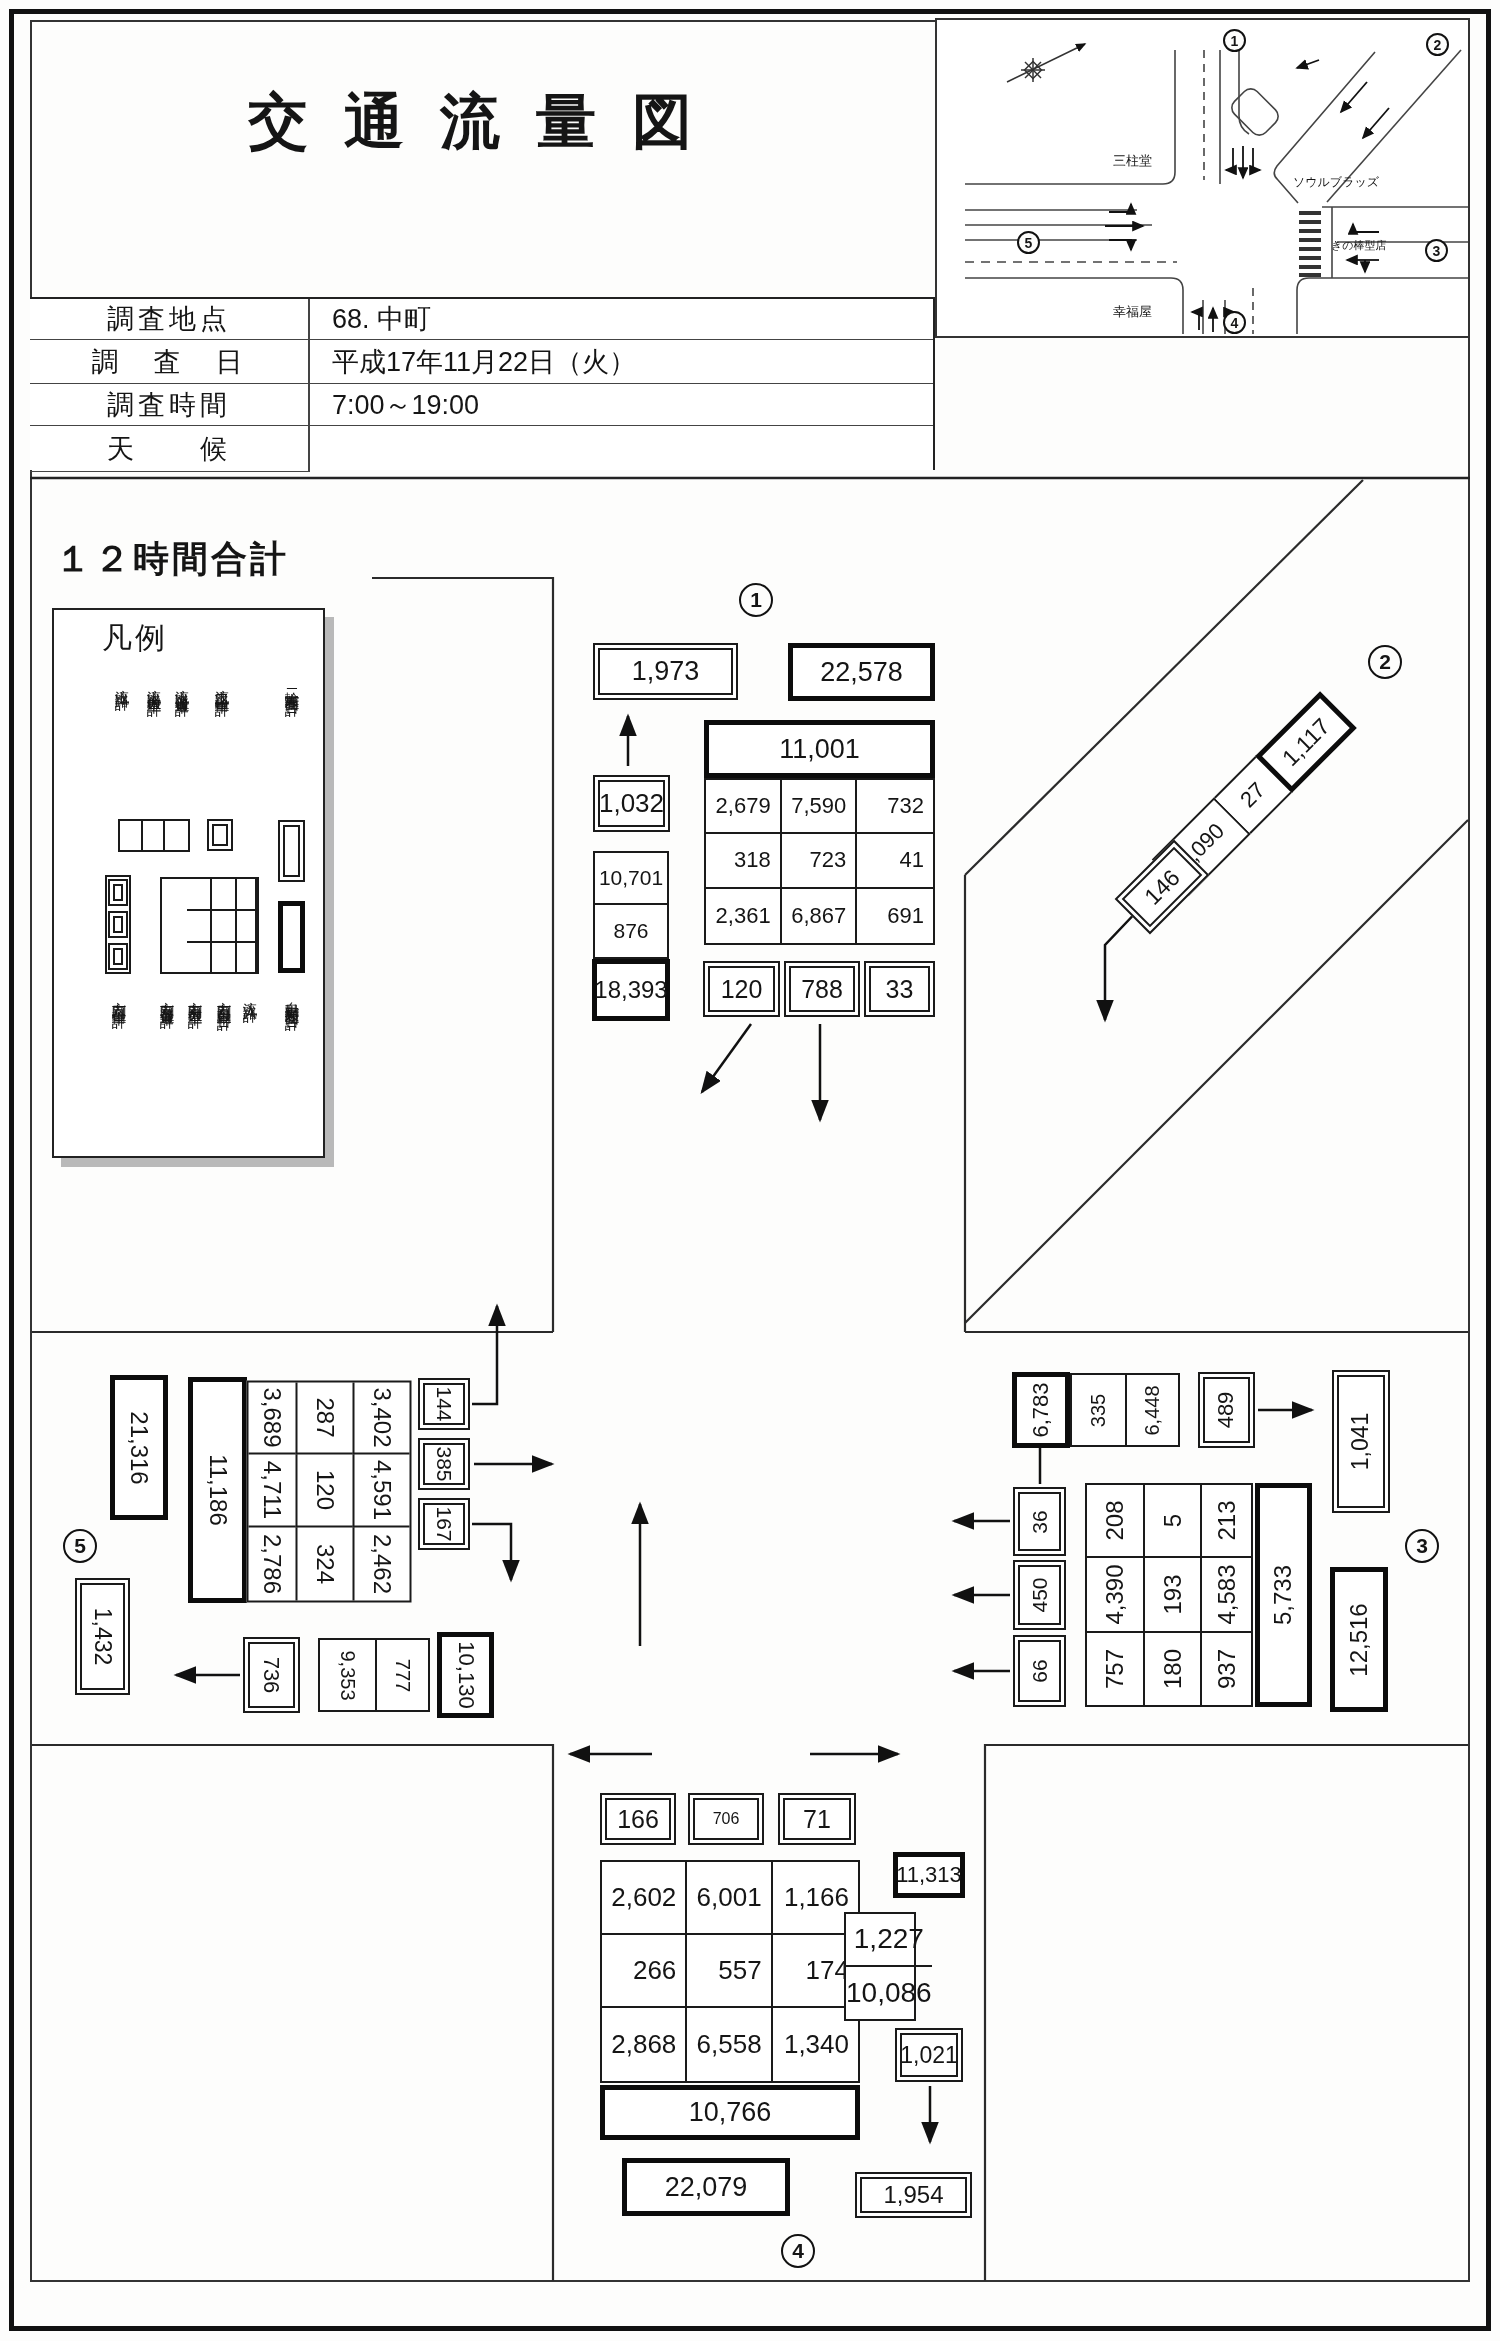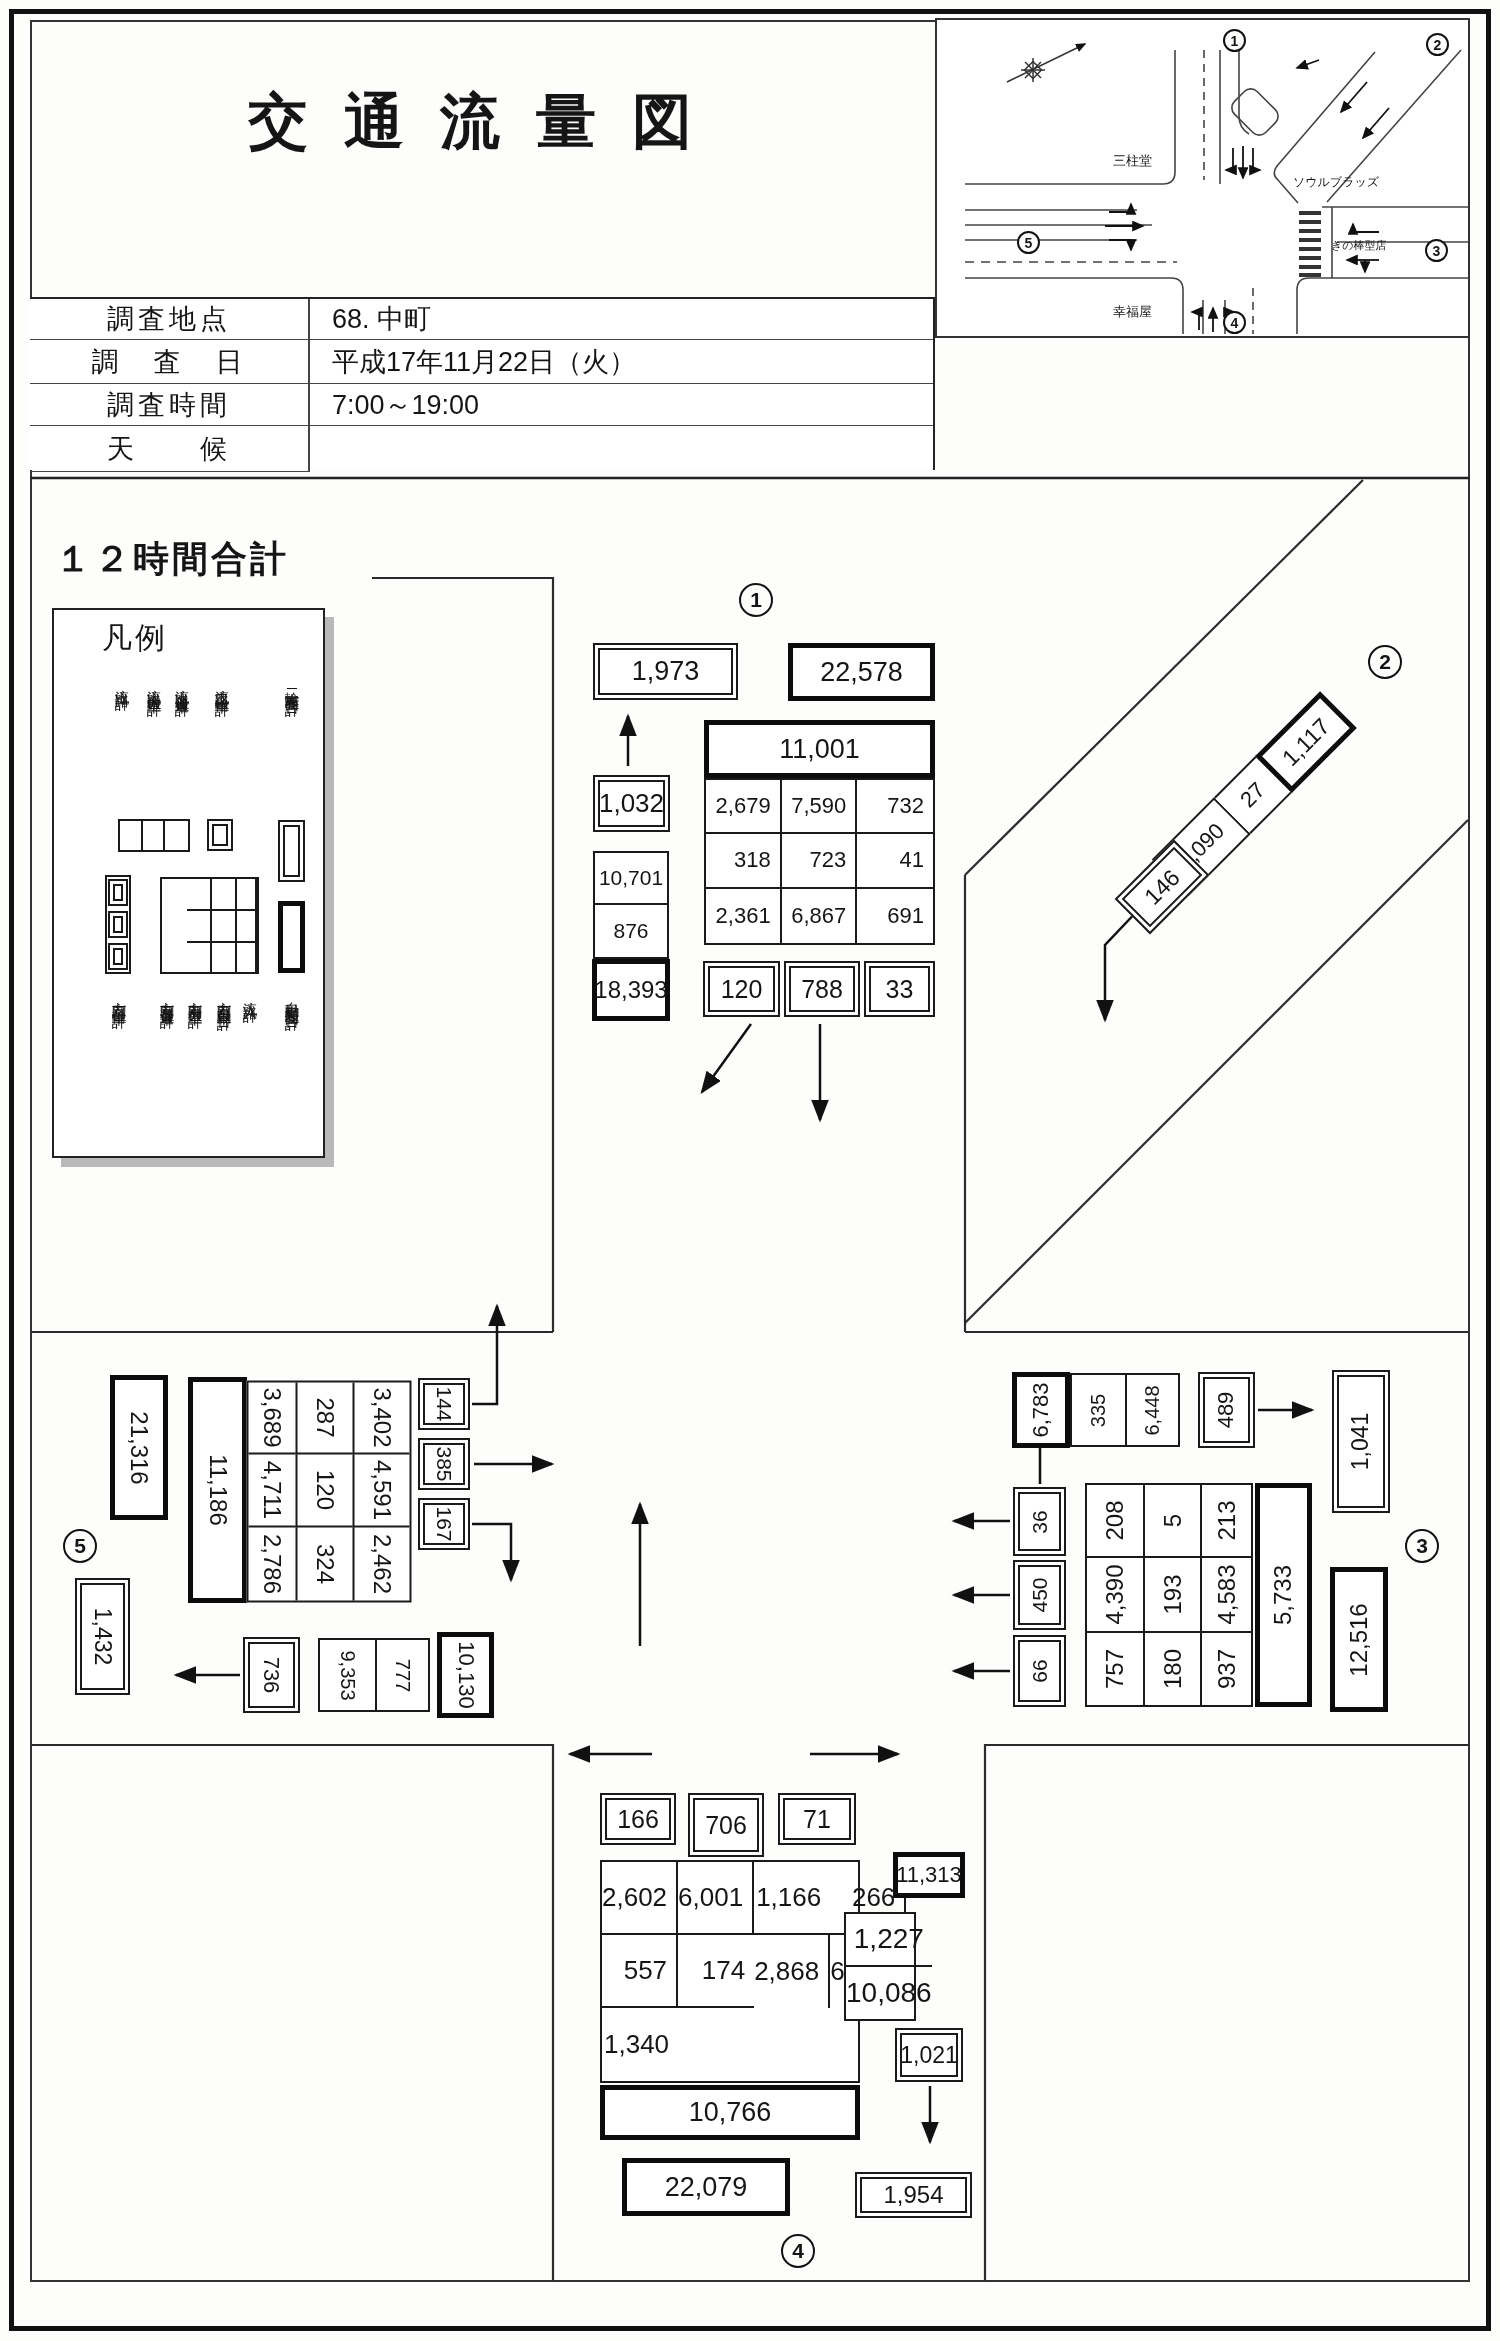--- a/index.html
+++ b/index.html
@@ -360,23 +360,23 @@
   </div>
   <div class="b thick" style="left:1255px;top:1483px;width:57px;height:224px;z-index:2">
     <span class="vccw" style="font-size:24px">5,733</span>
     </div>
   <div class="b thick" style="left:1330px;top:1567px;width:58px;height:145px;z-index:2">
     <span class="vccw" style="font-size:24px">12,516</span>
     </div>
 
   <div class="circ" style="left:781px;top:2234px;width:34px;height:34px;font-size:21px;z-index:2">4</div>
   <div class="b dbl" style="left:600px;top:1793px;width:76px;height:52px;font-size:25px;z-index:2">166</div>
-  <div class="b dbl" style="left:688px;top:1793px;width:76px;height:64px;font-size:25px;z-index:2">706</div>
+  <div class="b dbl" style="left:688px;top:1793px;width:76px;height:52px;font-size:16px;z-index:2">706</div>
   <div class="b dbl" style="left:778px;top:1793px;width:78px;height:52px;font-size:25px;z-index:2">71</div>
-  <div class="grid" style="left:600px;top:1860px;width:260px;height:223px;grid-template-columns:1fr 1fr 1fr 1fr;grid-template-rows:1fr 1fr 1fr;font-size:26px;z-index:2">
+  <div class="grid" style="left:600px;top:1860px;width:260px;height:223px;grid-template-columns:1fr 1fr 1fr;grid-template-rows:1fr 1fr 1fr;font-size:26px;z-index:2">
     <div>2,602</div>
       <div>6,001</div>
       <div class="nr">1,166</div>
     <div>266</div>
       <div>557</div>
       <div class="nr">174</div>
     <div class="nb">2,868</div>
       <div class="nb">6,558</div>
       <div class="nr nb">1,340</div>
   </div>

